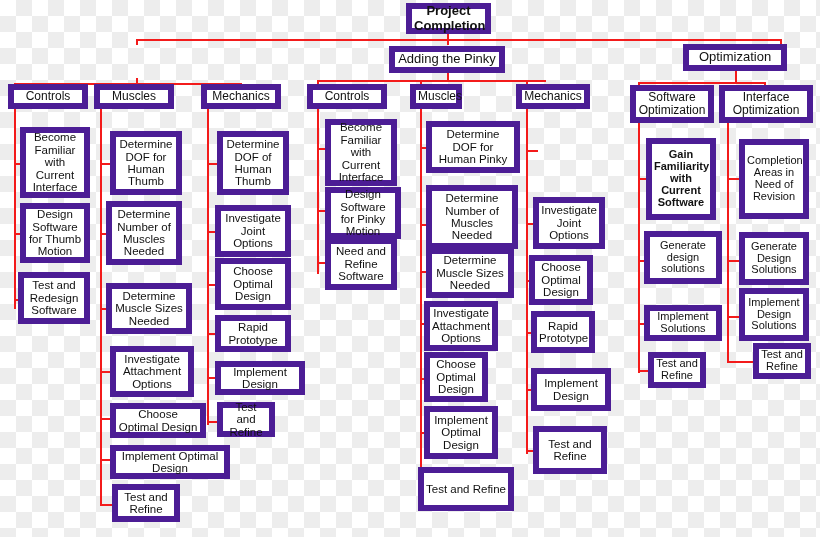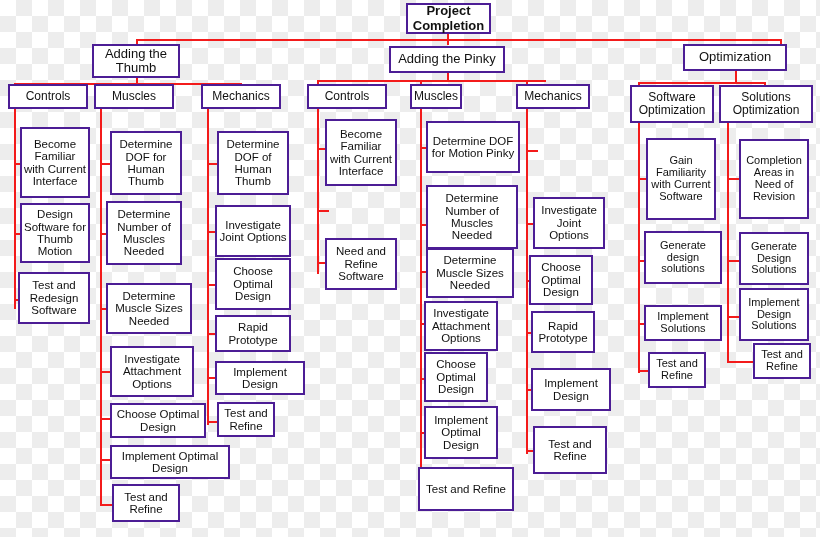--- a/index.html
+++ b/index.html
@@ -13,21 +13,21 @@
       linear-gradient(45deg,#ededed 25%,transparent 25%,transparent 75%,#ededed 75%);
     background-size:32px 32px;
     background-position:0 0,16px 16px;
     overflow:hidden;
   }
   #wbs{position:relative;width:820px;height:537px;}
 
   .node{
     position:absolute;
     box-sizing:border-box;
-    border:2px solid #4c1d95;
+    border:6px solid #4c1d95;
     background:#ffffff;
     color:#111111;
     display:flex;
     align-items:center;
     justify-content:center;
     text-align:center;
     line-height:1.08;
     padding:1px 2px;
     z-index:3;
   }
@@ -51,23 +51,20 @@
   <div class="node lvl0" style="left:406px;top:3px;width:85px;height:31px;">
     <span>Project Completion</span>
   </div>
 
   <div class="ln lnv" style="left:447px;top:34px;height:6px;"></div>
   <div class="ln lnh" style="left:136px;top:39px;width:646px;"></div>
   <div class="ln lnv" style="left:136px;top:39px;height:6px;"></div>
   <div class="ln lnv" style="left:447px;top:39px;height:6px;"></div>
   <div class="ln lnv" style="left:780px;top:39px;height:6px;"></div>
 
-  <div class="node lvl1" style="left:92px;top:44px;width:88px;height:34px;">
-    <span>Adding the Thumb</span>
-  </div>
   <div class="ln lnv" style="left:136px;top:78px;height:6px;"></div>
   <div class="ln lnh" style="left:14px;top:83px;width:228px;"></div>
   <div class="ln lnv" style="left:14px;top:83px;height:11px;"></div>
   <div class="ln lnv" style="left:100px;top:83px;height:11px;"></div>
   <div class="ln lnv" style="left:207px;top:83px;height:11px;"></div>
 
   <div class="node lvl2" style="left:8px;top:84px;width:80px;height:25px;">
     <span>Controls</span>
   </div>
   <div class="ln lnv" style="left:14px;top:109px;height:200px;"></div>
@@ -158,37 +155,40 @@
   <div class="node lvl2" style="left:307px;top:84px;width:80px;height:25px;">
     <span>Controls</span>
   </div>
   <div class="ln lnv" style="left:317px;top:109px;height:165px;"></div>
   <div class="ln lnh" style="left:317px;top:148px;width:12px;"></div>
   <div class="ln lnh" style="left:317px;top:210px;width:12px;"></div>
   <div class="ln lnh" style="left:317px;top:262px;width:12px;"></div>
   <div class="node leaf" style="left:325px;top:119px;width:72px;height:67px;">
     <span>Become Familiar with Current Interface</span>
   </div>
+  <div class="node leaf" style="left:325px;top:187px;width:76px;height:52px;">
+    <span>Design Software for Pinky Motion</span>
+  </div>
   <div class="node leaf" style="left:325px;top:238px;width:72px;height:52px;">
     <span>Need and Refine Software</span>
   </div>
 
   <div class="node lvl2" style="left:410px;top:84px;width:52px;height:25px;">
     <span>Muscles</span>
   </div>
   <div class="ln lnv" style="left:420px;top:109px;height:380px;"></div>
   <div class="ln lnh" style="left:420px;top:147px;width:8px;"></div>
   <div class="ln lnh" style="left:420px;top:224px;width:8px;"></div>
   <div class="ln lnh" style="left:420px;top:271px;width:8px;"></div>
   <div class="ln lnh" style="left:420px;top:323px;width:8px;"></div>
   <div class="ln lnh" style="left:420px;top:378px;width:8px;"></div>
   <div class="ln lnh" style="left:420px;top:432px;width:8px;"></div>
   <div class="ln lnh" style="left:420px;top:487px;width:8px;"></div>
   <div class="node leaf" style="left:426px;top:121px;width:94px;height:52px;">
-    <span>Determine DOF for Motion Pinky</span>
+    <span>Determine DOF for Human Pinky</span>
   </div>
   <div class="node leaf" style="left:426px;top:185px;width:92px;height:64px;">
     <span>Determine Number of Muscles Needed</span>
   </div>
   <div class="node leaf" style="left:426px;top:248px;width:88px;height:50px;">
     <span>Determine Muscle Sizes Needed</span>
   </div>
   <div class="node leaf" style="left:424px;top:301px;width:74px;height:50px;">
     <span>Investigate Attachment Options</span>
   </div>
@@ -237,35 +237,35 @@
   <div class="ln lnv" style="left:764px;top:82px;height:4px;"></div>
 
   <div class="node lvl2" style="left:630px;top:85px;width:84px;height:38px;">
     <span>Software Optimization</span>
   </div>
   <div class="ln lnv" style="left:638px;top:123px;height:250px;"></div>
   <div class="ln lnh" style="left:638px;top:178px;width:10px;"></div>
   <div class="ln lnh" style="left:638px;top:260px;width:10px;"></div>
   <div class="ln lnh" style="left:638px;top:323px;width:10px;"></div>
   <div class="ln lnh" style="left:638px;top:370px;width:10px;"></div>
-  <div class="node leaf-sm" style="left:646px;top:138px;width:70px;height:82px;">
+  <div class="node leaf-sm" style="left:646px;top:138px;width:70px;height:82px;font-weight:bold;">
     <span>Gain Familiarity with Current Software</span>
   </div>
   <div class="node leaf-sm" style="left:644px;top:231px;width:78px;height:53px;">
     <span>Generate design solutions</span>
   </div>
   <div class="node leaf-sm" style="left:644px;top:305px;width:78px;height:36px;">
     <span>Implement Solutions</span>
   </div>
   <div class="node leaf-sm" style="left:648px;top:352px;width:58px;height:36px;">
     <span>Test and Refine</span>
   </div>
 
   <div class="node lvl2" style="left:719px;top:85px;width:94px;height:38px;">
-    <span>Solutions Optimization</span>
+    <span>Interface Optimization</span>
   </div>
   <div class="ln lnv" style="left:727px;top:123px;height:240px;"></div>
   <div class="ln lnh" style="left:727px;top:178px;width:14px;"></div>
   <div class="ln lnh" style="left:727px;top:260px;width:14px;"></div>
   <div class="ln lnh" style="left:727px;top:316px;width:14px;"></div>
   <div class="ln lnh" style="left:727px;top:361px;width:26px;"></div>
   <div class="node leaf-sm" style="left:739px;top:139px;width:70px;height:80px;">
     <span>Completion Areas in Need of Revision</span>
   </div>
   <div class="node leaf-sm" style="left:739px;top:232px;width:70px;height:53px;">

